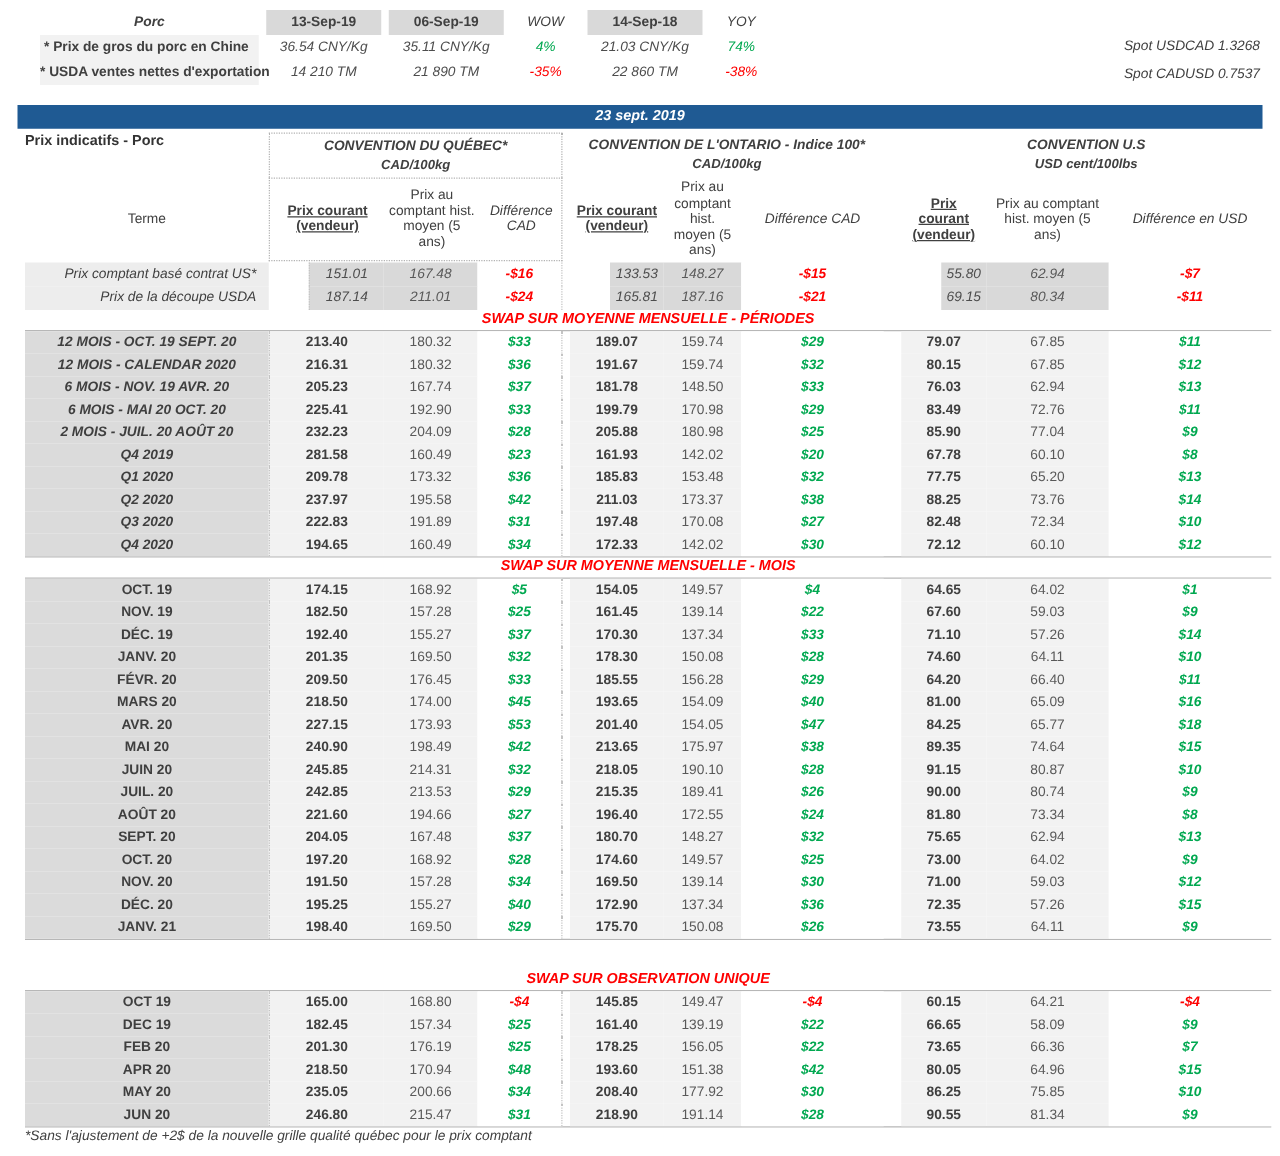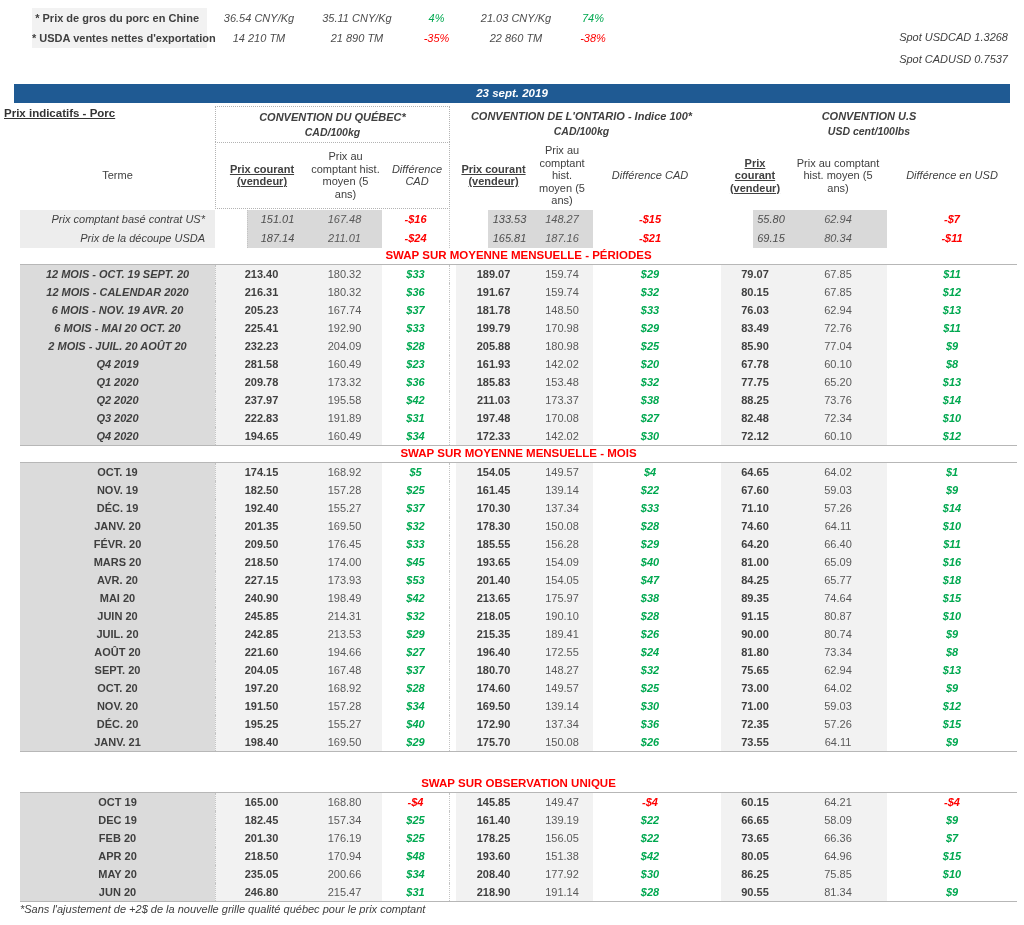--- a/index.html
+++ b/index.html
@@ -22,21 +22,21 @@
   .pct-pos { color:#00a850; font-style:italic; }
   .pct-neg { color:#fe0000; font-style:italic; }
 
   .spot-line { position:absolute; right:16px; font-size:11px; font-style:italic; color:#404040; white-space:nowrap; }
   .spot1 { top:31px; } .spot2 { top:53px; }
 
   
   .banner { position:absolute; top:84px; left:14px; width:996px; height:19px; background:#1f5a93;
             color:#ffffff; font-size:11.5px; font-weight:bold; font-style:italic; text-align:center; line-height:19px; }
 
-  .page-subtitle { position:absolute; top:107px; left:4px; font-size:11.5px; font-weight:bold; color:#333333;text-decoration:underline; }
+  .page-subtitle { position:absolute; top:107px; left:20px; font-size:11.5px; font-weight:bold; color:#333333; }
 
   
   .main-table { position:absolute; top:106px; left:20px; width:997px; font-size:11px; }
   .grid { display:grid; grid-template-columns:195px 92px 75px 68px 6px 75px 62px 114px 14px 68px 98px 130px; }
 
   .ghead { height:36px; }
   .gbox { grid-column:span 3; text-align:center; padding-top:3px; }
   .gbox .gname { font-weight:bold; font-style:italic; font-size:11px; line-height:15px; }
   .gbox .gunit { font-weight:bold; font-style:italic; font-size:10.5px; line-height:14px; }
   .gbox.boxed { border:1px dotted #b3b3b3; border-bottom:none; }
@@ -64,32 +64,40 @@
   
   .sec-spot .cell.terme { background:#ededed; font-weight:normal; font-style:italic; text-align:right; padding-right:10px; }
   .sec-spot .cell.v1 { background:#d9d9d9; font-weight:normal; font-style:italic; color:#4d4d4d;margin-left:32px; }
   .sec-spot .cell.v2 { background:#d9d9d9; font-style:italic; }
   .sec-spot .drow { height:19px; line-height:19px; }
 
   .sec-periodes .cell.terme { font-style:italic; }
 
   .sec-rows.lined { border-top:1px solid #b7b7b7; border-bottom:1px solid #b7b7b7; }
 
-  .sec-header { height:16px; line-height:15px; text-align:center; color:#fe0000; font-weight:bold; font-size:11.5px; }
+  .sec-header { height:16px; line-height:15px; text-align:center; color:#fe0000; font-weight:bold; font-style:italic; font-size:11.5px; }
   .sec-gap { height:4px; }
   .sec-gap-lg { height:24px; }
 
   .footnote { position:absolute; left:20px; top:903px; font-size:11px; font-style:italic; color:#404040; }
 </style>
 </head>
 <body>
 
 <div class="page">
 
   <div class="top-table">
+    <div class="trow">
+      <div class="c t-porc">Porc</div>
+      <div class="c t-datehdr">13-Sep-19</div>
+      <div class="c t-datehdr">06-Sep-19</div>
+      <div class="c t-pcthdr">WOW</div>
+      <div class="c t-datehdr">14-Sep-18</div>
+      <div class="c t-pcthdr">YOY</div>
+    </div>
     <div class="trow">
       <div class="c t-label">* Prix de gros du porc en Chine</div>
       <div class="c t-val">36.54 CNY/Kg</div>
       <div class="c t-val">35.11 CNY/Kg</div>
       <div class="c pct-pos">4%</div>
       <div class="c t-val">21.03 CNY/Kg</div>
       <div class="c pct-pos">74%</div>
     </div>
     <div class="trow">
       <div class="c t-label">* USDA ventes nettes d'exportation</div>

